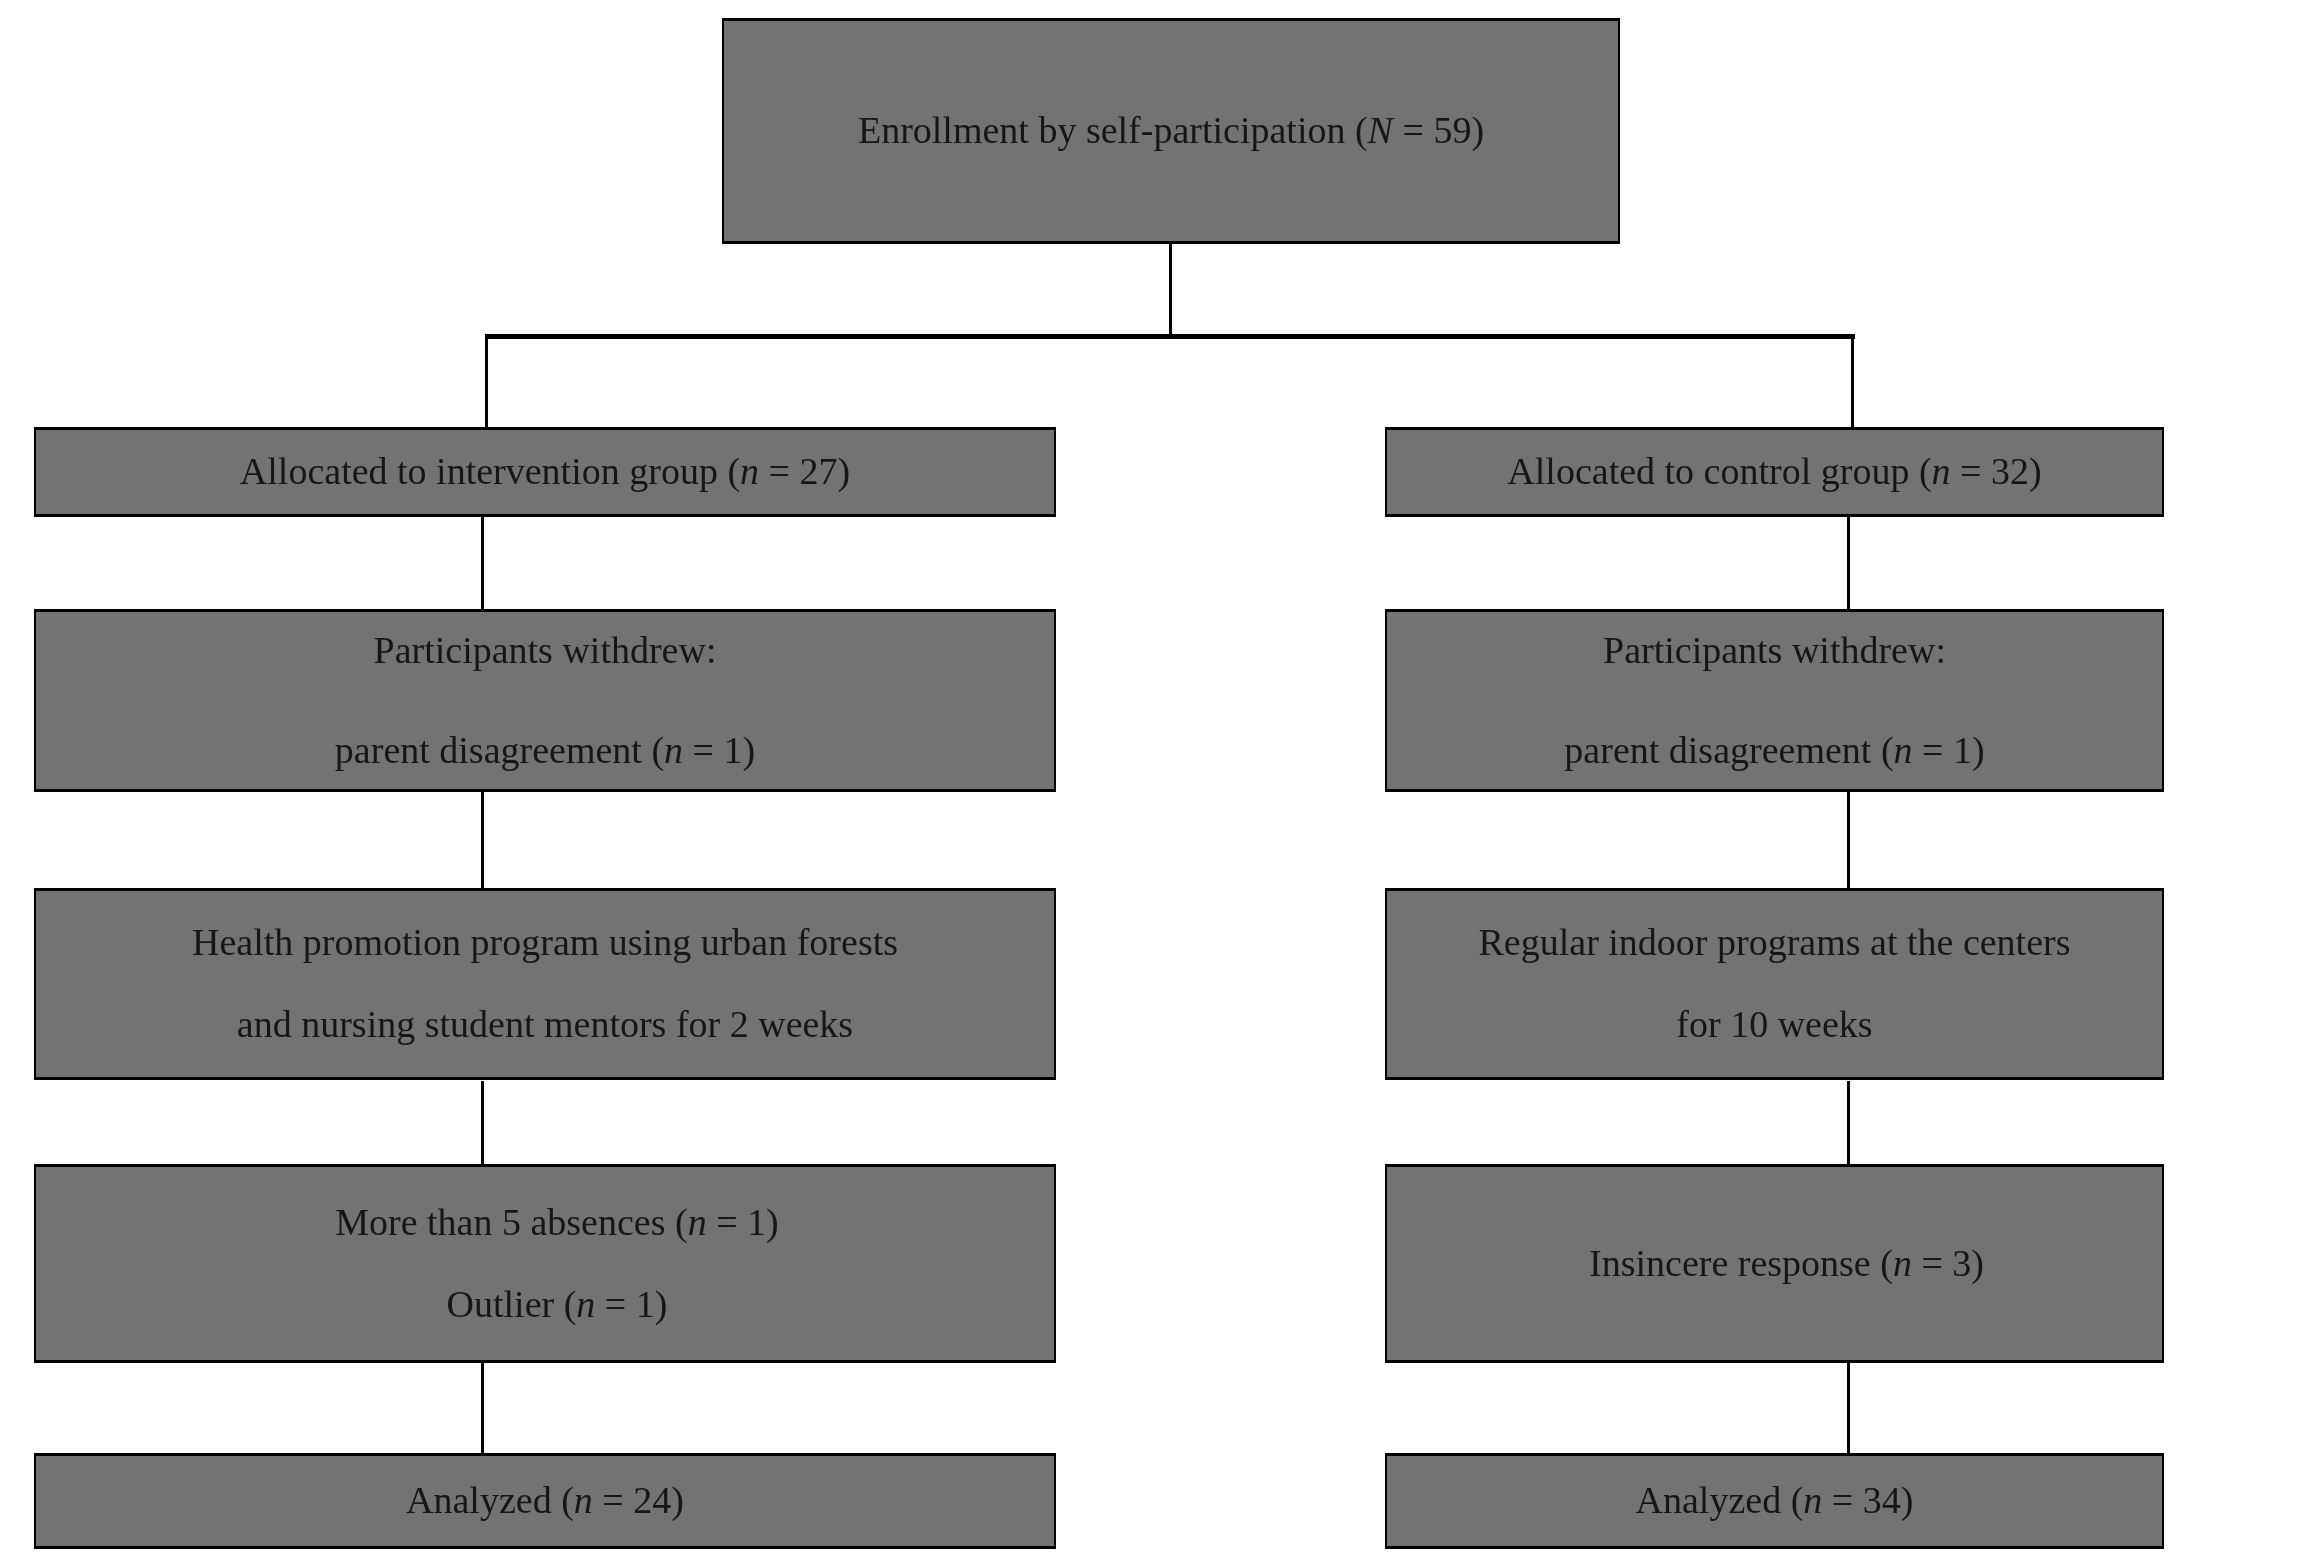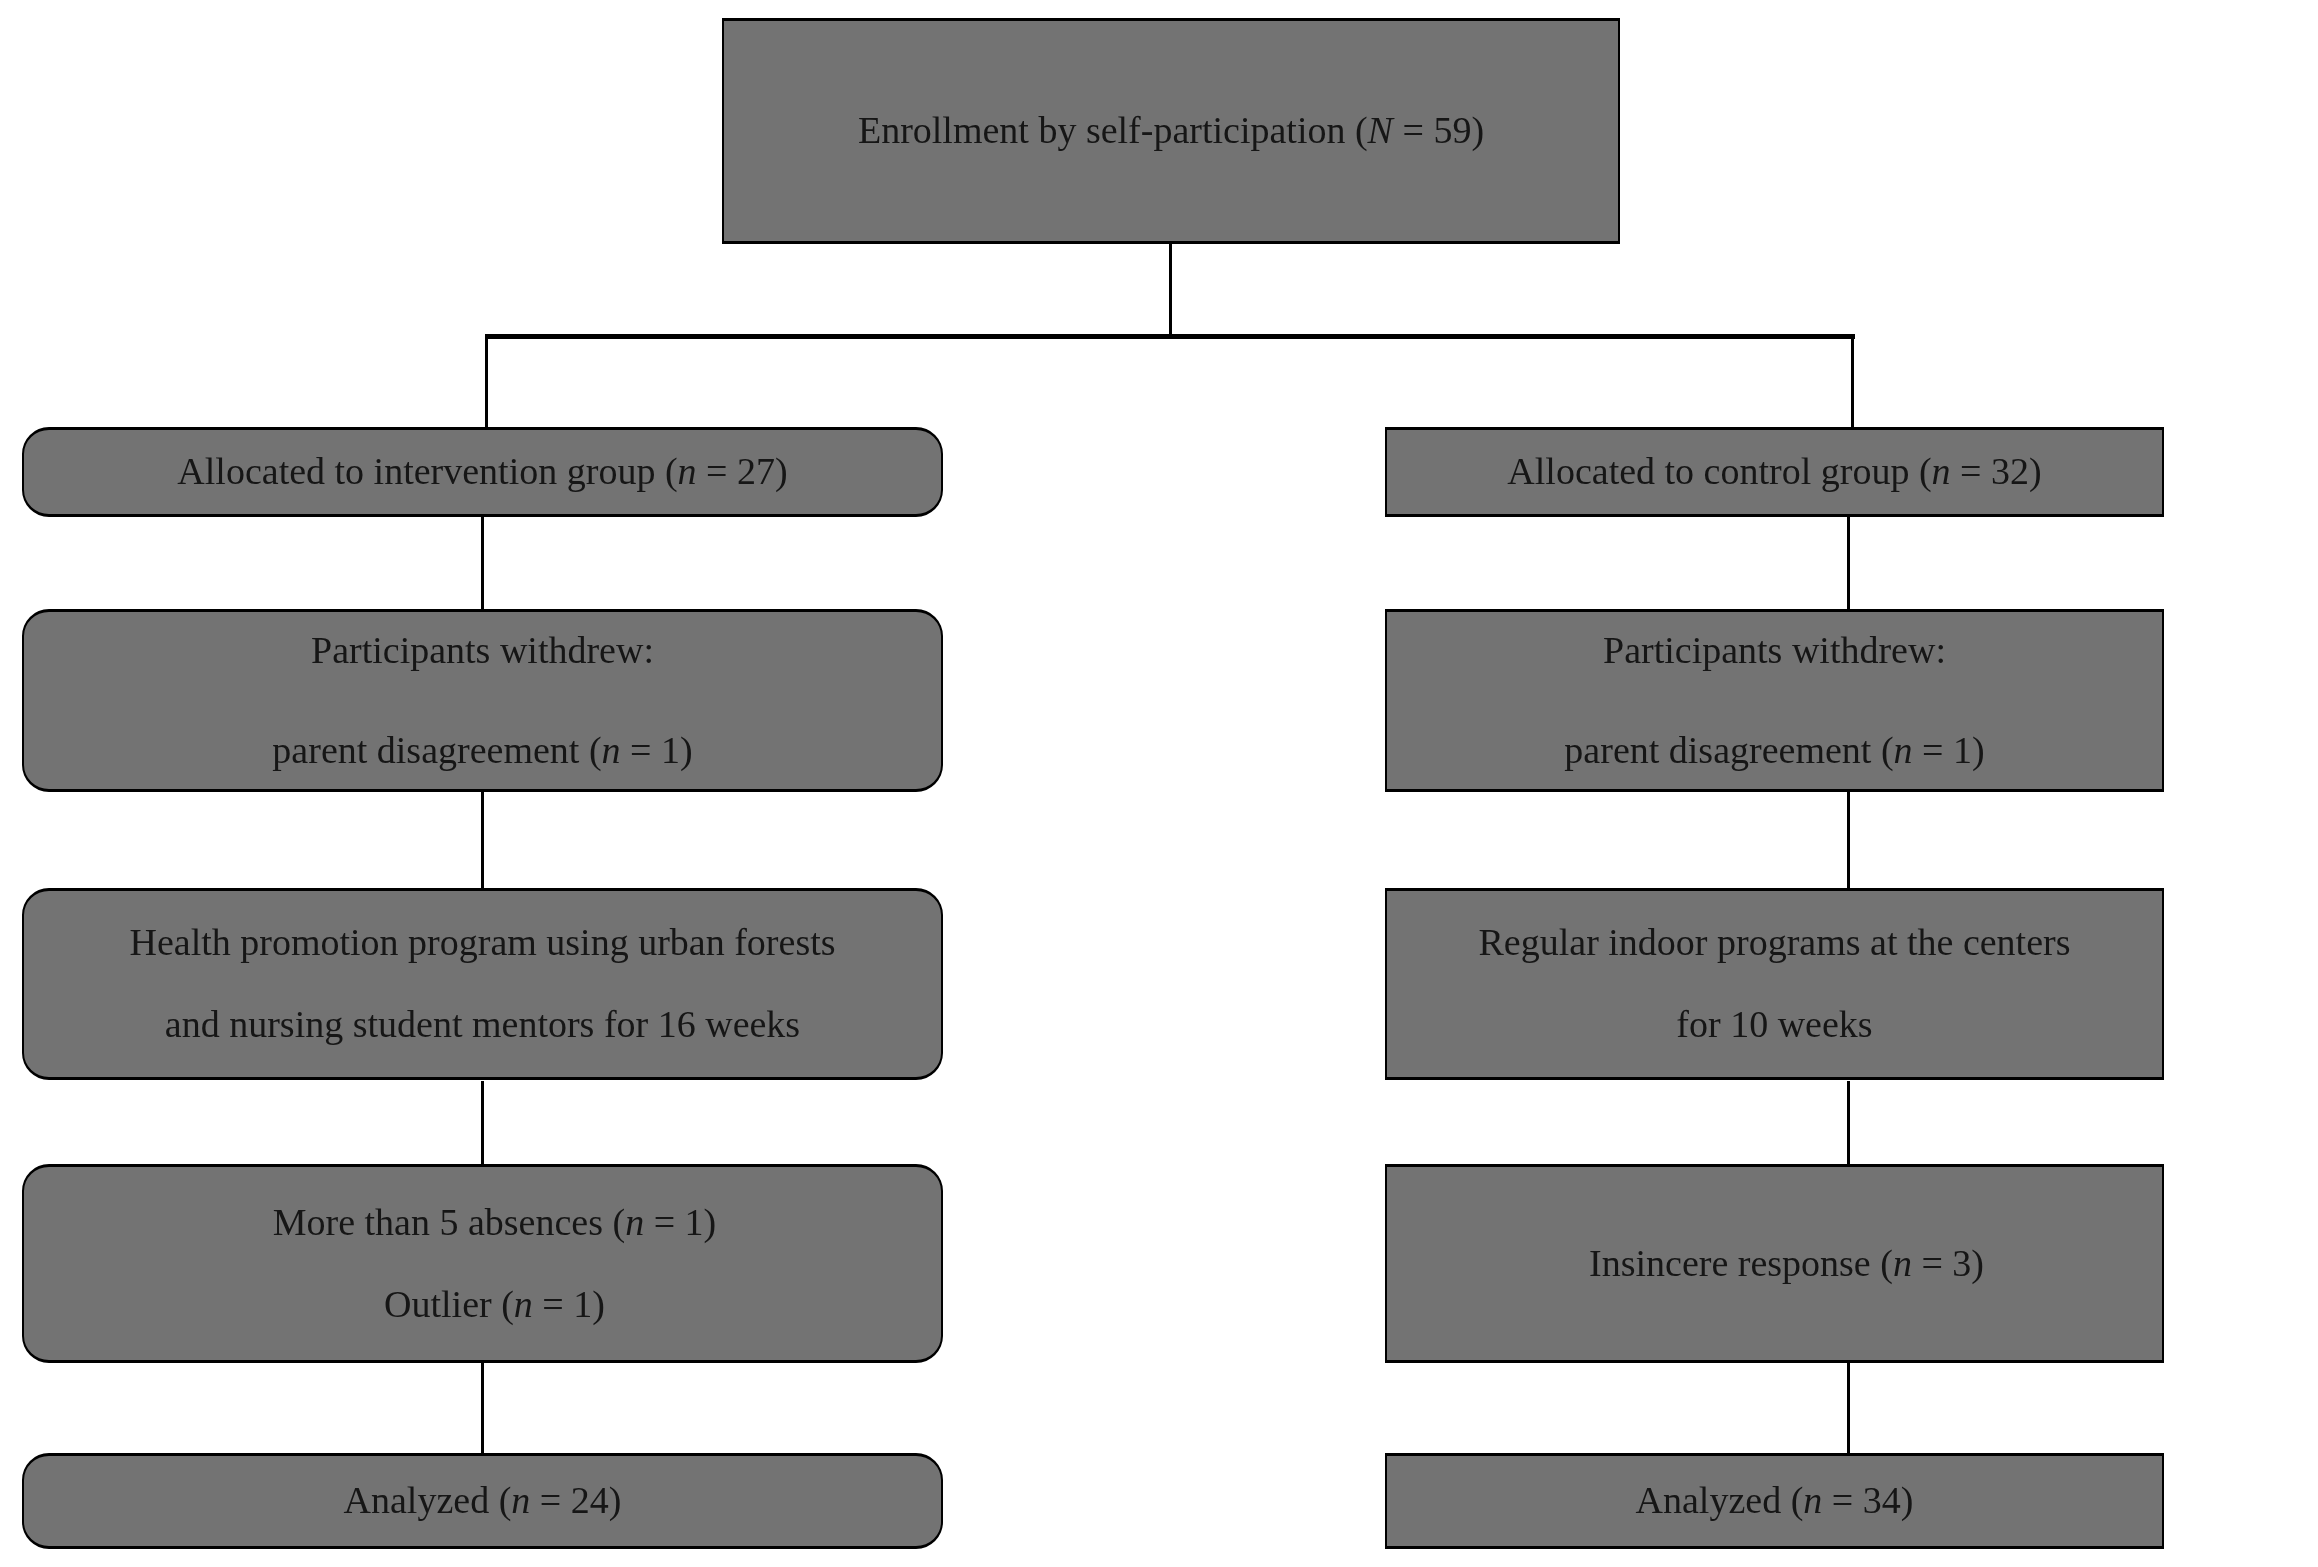--- a/index.html
+++ b/index.html
@@ -41,21 +41,21 @@
   .conn.h { height: 4.5px; }
 
   
   #enrollment-box            { left: 722px; top: 18px;   width: 898px; height: 226px; }
 
   #stub-top                  { left: 1169px; top: 244px;  height: 94px; }
   #branch-line               { left: 485px;  top: 334px;  width: 1370px; }
   #drop-intervention         { left: 485px;  top: 334px;  height: 93px; }
   #drop-control              { left: 1851px; top: 334px;  height: 93px; }
 
-  .col-left  { left: 22px;   width: 921px; border-radius: 27px; }
+  .col-left  { left: 34px;   width: 1022px; }
   .col-right { left: 1385px; width: 779px; }
 
   .row-allocated { top: 427px;  height: 90px; }
   .row-withdrew  { top: 609px;  height: 183px; gap: 18px; }
   .row-program   { top: 888px; height: 192px; text-align: right; }
   .row-excluded  { top: 1164px; height: 199px; padding-left: 24px; }
   .row-analyzed  { top: 1453px; height: 96px; justify-content: center; }
 
   .cl { left: 481px; }
   .cr { left: 1847px; }
@@ -84,21 +84,21 @@
   <div class="conn v cl c1"></div>
 
   <div class="box col-left row-withdrew">
     <div class="tline"><span>Participants withdrew:</span><span class="var"></span><span></span></div>
     <div class="tline"><span>parent disagreement (</span><span class="var">n</span><span> = 1)</span></div>
   </div>
   <div class="conn v cl c2"></div>
 
   <div class="box col-left row-program">
     <div class="tline"><span>Health promotion program using urban forests</span><span class="var"></span><span></span></div>
-    <div class="tline"><span>and nursing student mentors for 16 weeks</span><span class="var"></span><span></span></div>
+    <div class="tline"><span>and nursing student mentors for 2 weeks</span><span class="var"></span><span></span></div>
   </div>
   <div class="conn v cl c3"></div>
 
   <div class="box col-left row-excluded">
     <div class="tline"><span>More than 5 absences (</span><span class="var">n</span><span> = 1)</span></div>
     <div class="tline"><span>Outlier (</span><span class="var">n</span><span> = 1)</span></div>
   </div>
   <div class="conn v cl c4"></div>
 
   <div class="box col-left row-analyzed">

